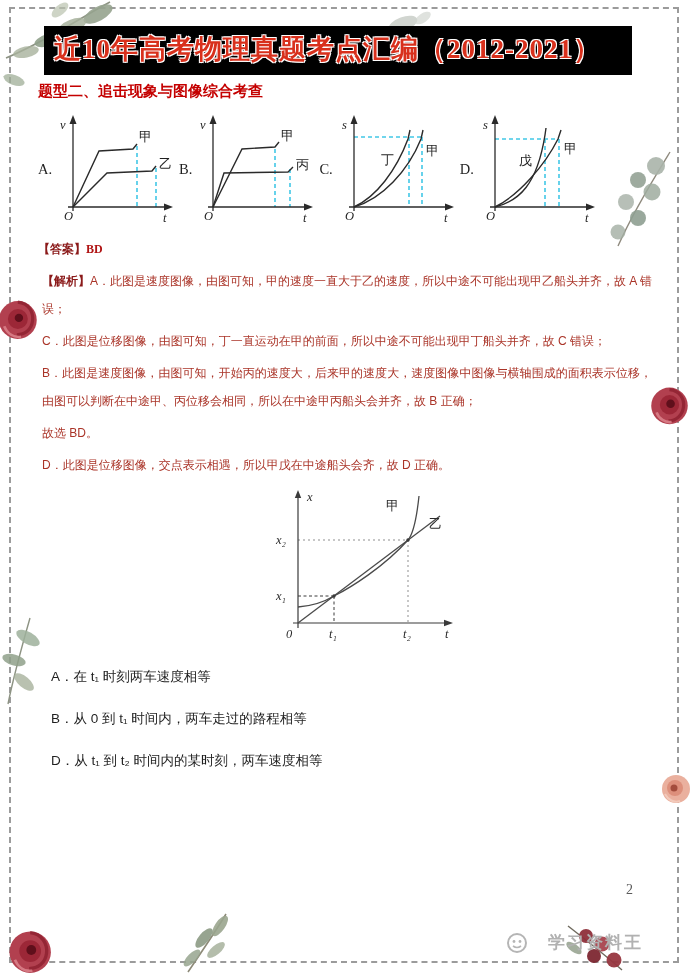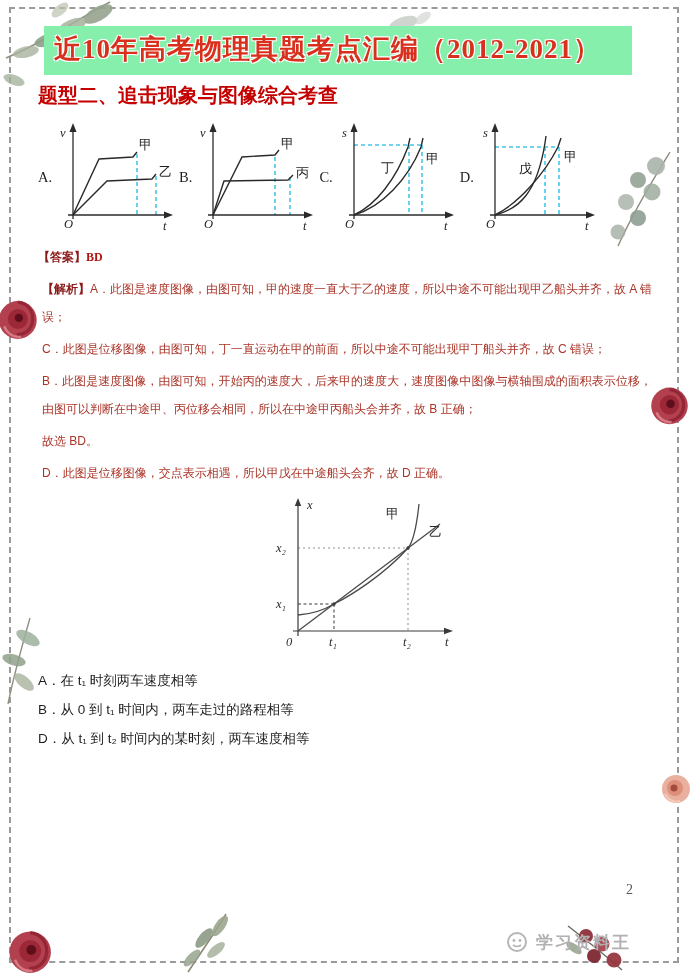--- a/index.html
+++ b/index.html
@@ -9,28 +9,28 @@
     font-family:"Liberation Sans","DejaVu Sans",sans-serif;
   }
   .dashed-border{
     position:absolute;left:9px;top:7px;width:670px;height:956px;
     border:2px dashed #9b9b9b;box-sizing:border-box;z-index:1;
   }
   .deco{position:absolute;z-index:2;}
   .content{position:absolute;left:38px;top:26px;width:618px;z-index:3;}
   .title{
     margin:0 18px 0 6px;width:572px;
-    background:#86efac;color:#d8301c;
+    background:#000000;color:#d8301c;
     font-family:"Liberation Serif","DejaVu Serif",serif;
     font-weight:bold;font-size:27px;letter-spacing:1px;
     padding:5px 6px 8px 10px;
     text-shadow:-1px -1px 0 #fff,1px -1px 0 #fff,-1px 1px 0 #fff,1px 1px 0 #fff;
   }
   .section-heading{
-    margin-top:7px;color:#c40000;font-weight:bold;font-size:20px;
+    margin-top:7px;color:#c40000;font-weight:bold;font-size:15px;
   }
   .stem{margin:14px 0 0 0;font-size:13.5px;color:#1f1f1f;line-height:28px;text-align:justify;}
   .graph-row{margin-top:8px;display:flex;align-items:center;}
   .graph-cell{display:flex;align-items:center;}
   .opt-letter{
     font-family:"Liberation Serif","DejaVu Serif",serif;
     font-size:14.5px;color:#1f1f1f;margin-right:1px;
   }
   .mini-graph{flex:0 0 auto;}
   .axis{stroke:#2a2a2a;stroke-width:1.3;fill:none;}
@@ -50,29 +50,29 @@
   .ans-value{color:#b01414;font-weight:bold;font-family:"Liberation Serif","DejaVu Serif",serif;}
   .analysis{margin:4px;font-size:12px;line-height:28px;color:#aa3428;text-align:justify;}
   .q3-graph-wrap{margin:4px 0 0 212px;}
   .q3axis{stroke:#3a3a3a;stroke-width:1.2;fill:none;}
   .q3arrow{fill:#3a3a3a;}
   .q3curve{stroke:#4a4a4a;stroke-width:1.3;fill:none;}
   .gray-dot{stroke:#8f8f8f;stroke-width:1;stroke-dasharray:2 3;fill:none;}
   .blk-dash{stroke:#3a3a3a;stroke-width:1;stroke-dasharray:3 2.5;fill:none;}
   .q3label{font-family:"Liberation Serif","DejaVu Serif",serif;font-size:13px;fill:#2a2a2a;}
   .q3axlabel{font-family:"Liberation Serif","DejaVu Serif",serif;font-style:italic;font-size:12.5px;fill:#2a2a2a;}
-  .option-line{margin:0;font-size:13.5px;line-height:29px;color:#1f1f1f;}
+  .option-line{margin:13px;font-size:13.5px;line-height:29px;color:#1f1f1f;}
   .page-number{
     position:absolute;left:626px;top:882px;z-index:3;
     font-family:"Liberation Serif","DejaVu Serif",serif;
     font-size:14px;color:#5a5a5a;
   }
   .watermark{
     position:absolute;left:506px;top:931px;z-index:3;
-    display:flex;align-items:flex-start;gap:8px;
+    display:flex;align-items:flex-end;gap:20px;
     color:#b1b1b1;font-weight:bold;font-size:17px;letter-spacing:2px;
   }
 </style>
 </head>
 <body>
 
 <div class="dashed-border"></div>
 
 <svg class="deco" style="left:0;top:0;" width="138" height="106" viewBox="0 0 138 106">
   <path d="M110,2 C80,18 45,42 6,58" stroke="#8d9383" stroke-width="1.6" fill="none"></path>

